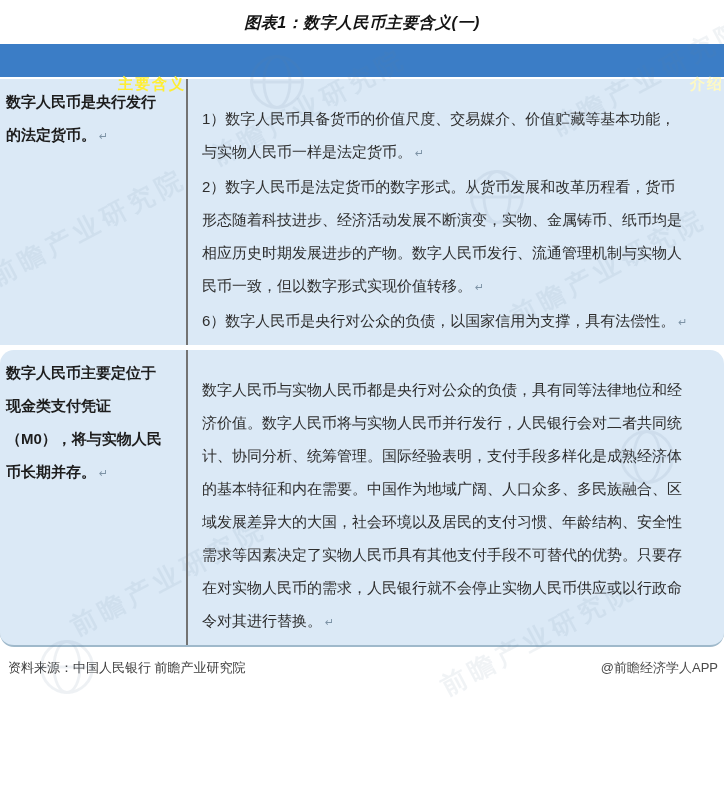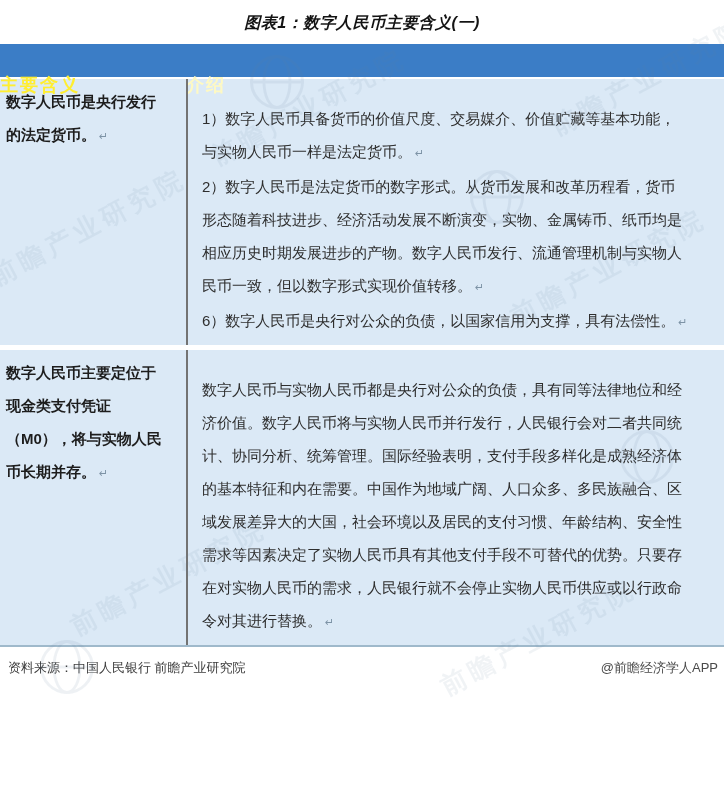--- a/index.html
+++ b/index.html
@@ -21,29 +21,29 @@
     font-style: italic;
   }
   .table { width: 724px; }
   .thead {
     display: flex;
     align-items: center;
     background: #3b7dc6;
     height: 33px;
     margin-bottom: 2px;
   }
-  .th { font-size: 18px; font-weight: bold; text-align: left; letter-spacing: 2px; margin-top: 48px; }
+  .th { font-size: 15px; font-weight: bold; text-align: right; letter-spacing: 2px; margin-top: 48px; }
   .th-left { flex: 0 0 186px; color: #ffee30; }
   .th-right { flex: 1; color: #fef9c3; }
   .trow {
     display: flex;
     background: #dbe9f6;
     border-bottom: 5px solid #ffffff;
   }
-  .trow:last-child { border-bottom: 2px solid #9fb9cb; }
+  .trow:last-child { border-bottom: 2px solid #9fb9cb; border-radius: 14px; }
   .td { font-size: 15px; line-height: 33px; }
   .td-left {
     flex: 0 0 186px;
     padding: 6px 20px 14px 6px;
     font-weight: bold;
     color: #1d1d1d;
   }
   .td-right {
     flex: 1;
     border-left: 2px solid #737373;

